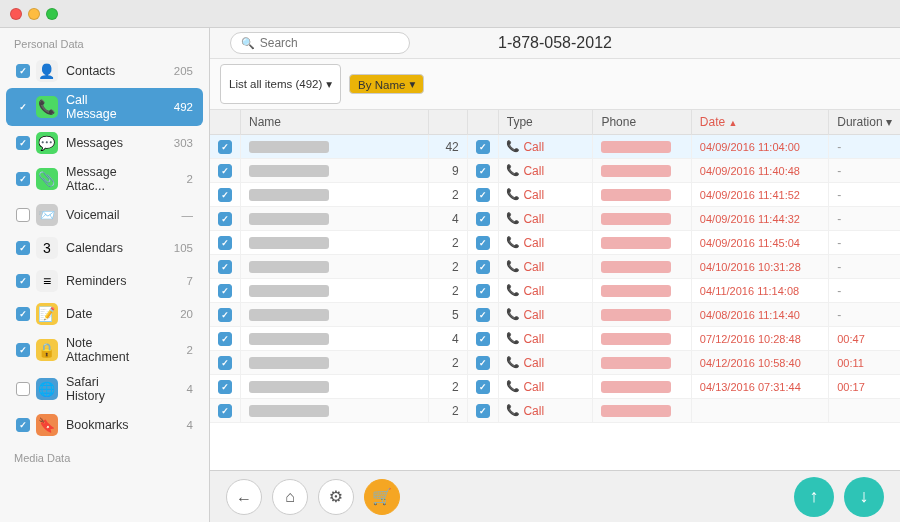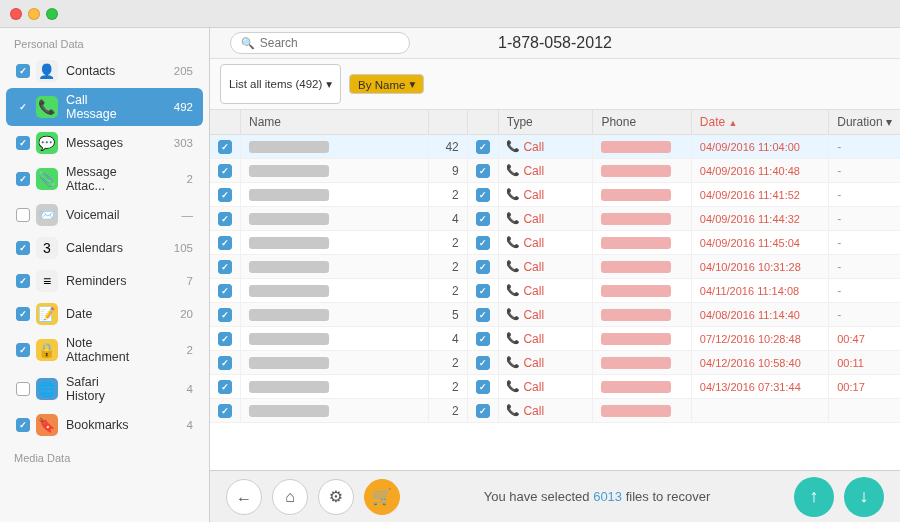--- a/index.html
+++ b/index.html
@@ -688,23 +688,20 @@
       </table>
     </div>
 
     <div class="bottom-bar">
       <div class="bottom-left">
         <button class="bottom-btn">←</button>
         <button class="bottom-btn">⌂</button>
         <button class="bottom-btn">⚙</button>
         <button class="bottom-btn orange">🛒</button>
       </div>
-      <div class="status-text">
-        <span>You have selected </span><span class="status-count">6013</span><span> files to recover</span>
-      </div>
       <div class="bottom-right">
         <button class="action-btn">↑</button>
         <button class="action-btn">↓</button>
       </div>
     </div>
 
   </div>
 </div>
 
 </body></html>

